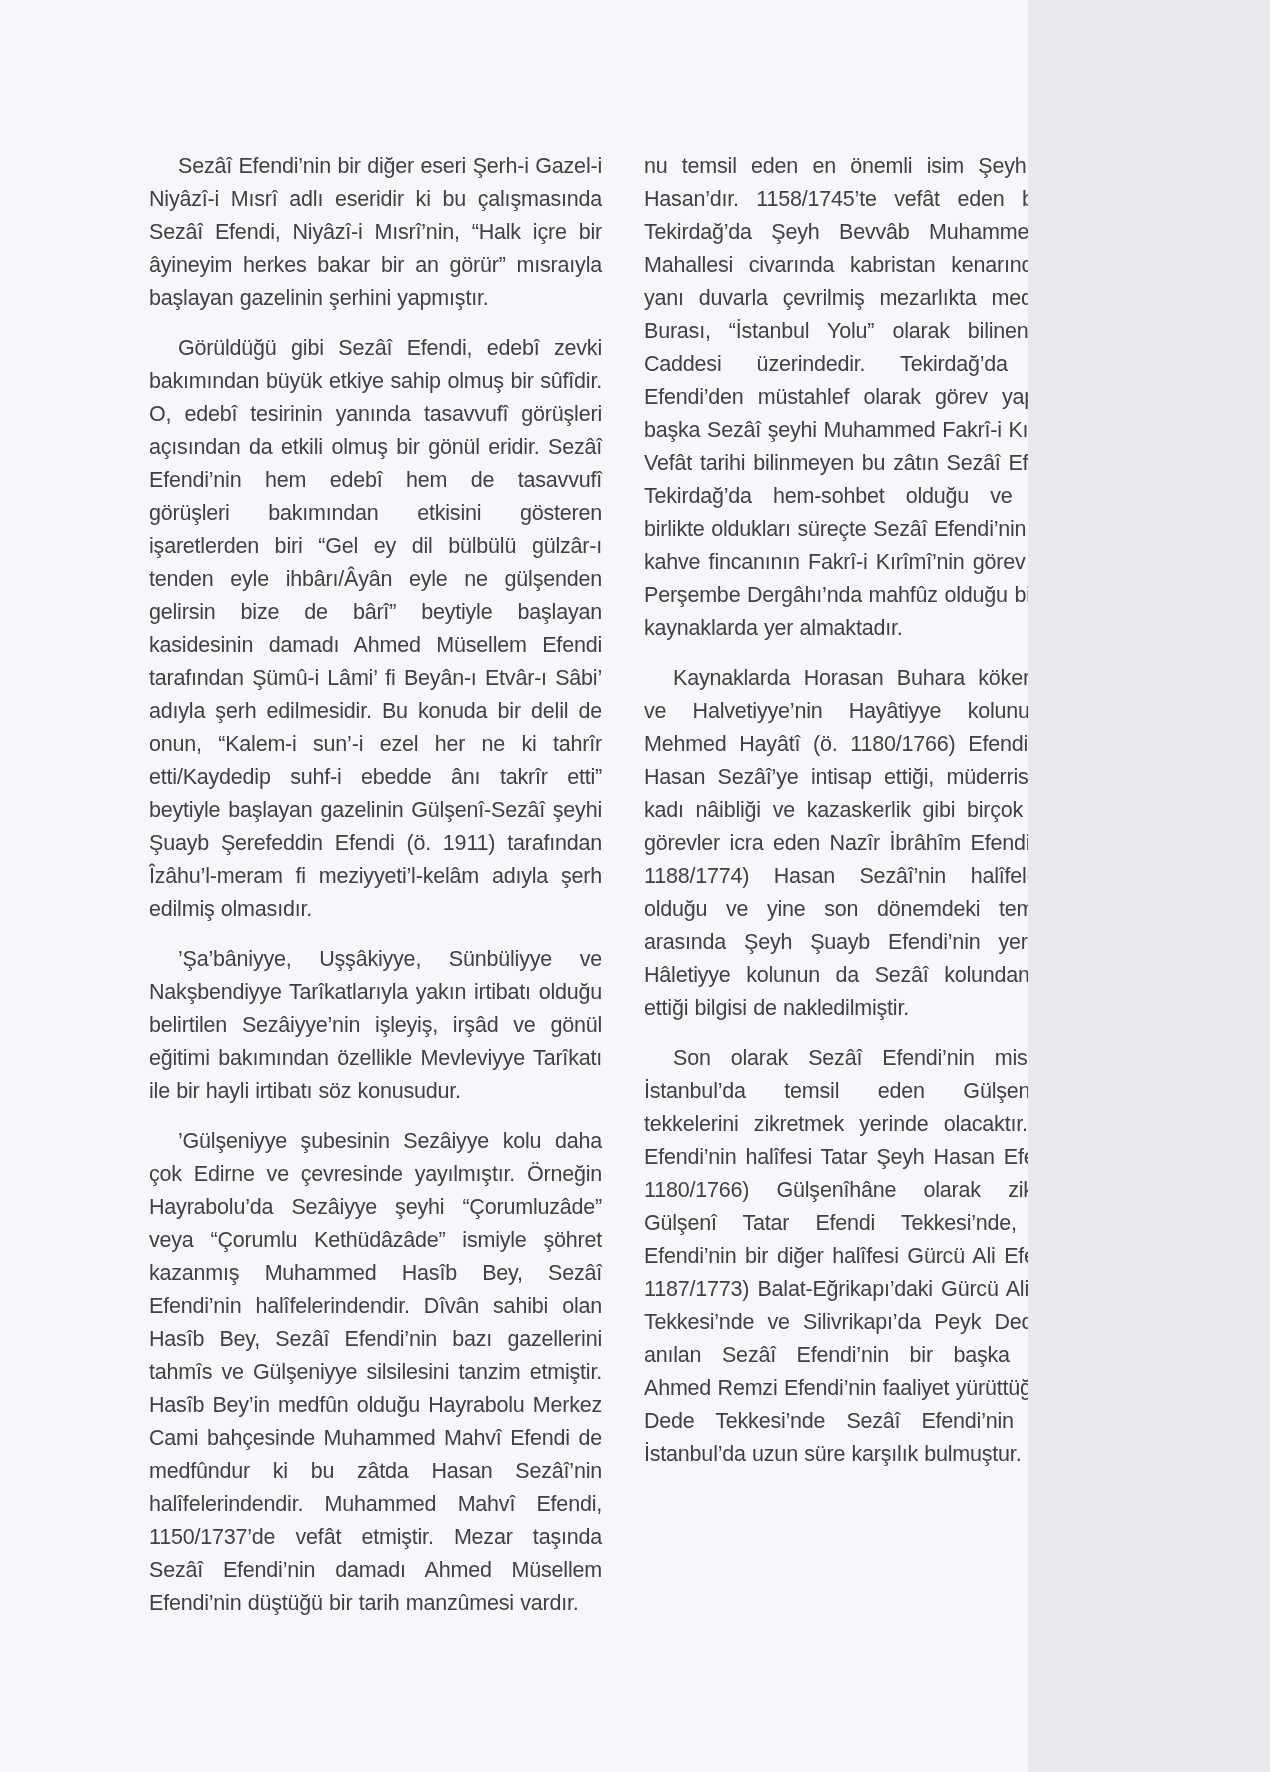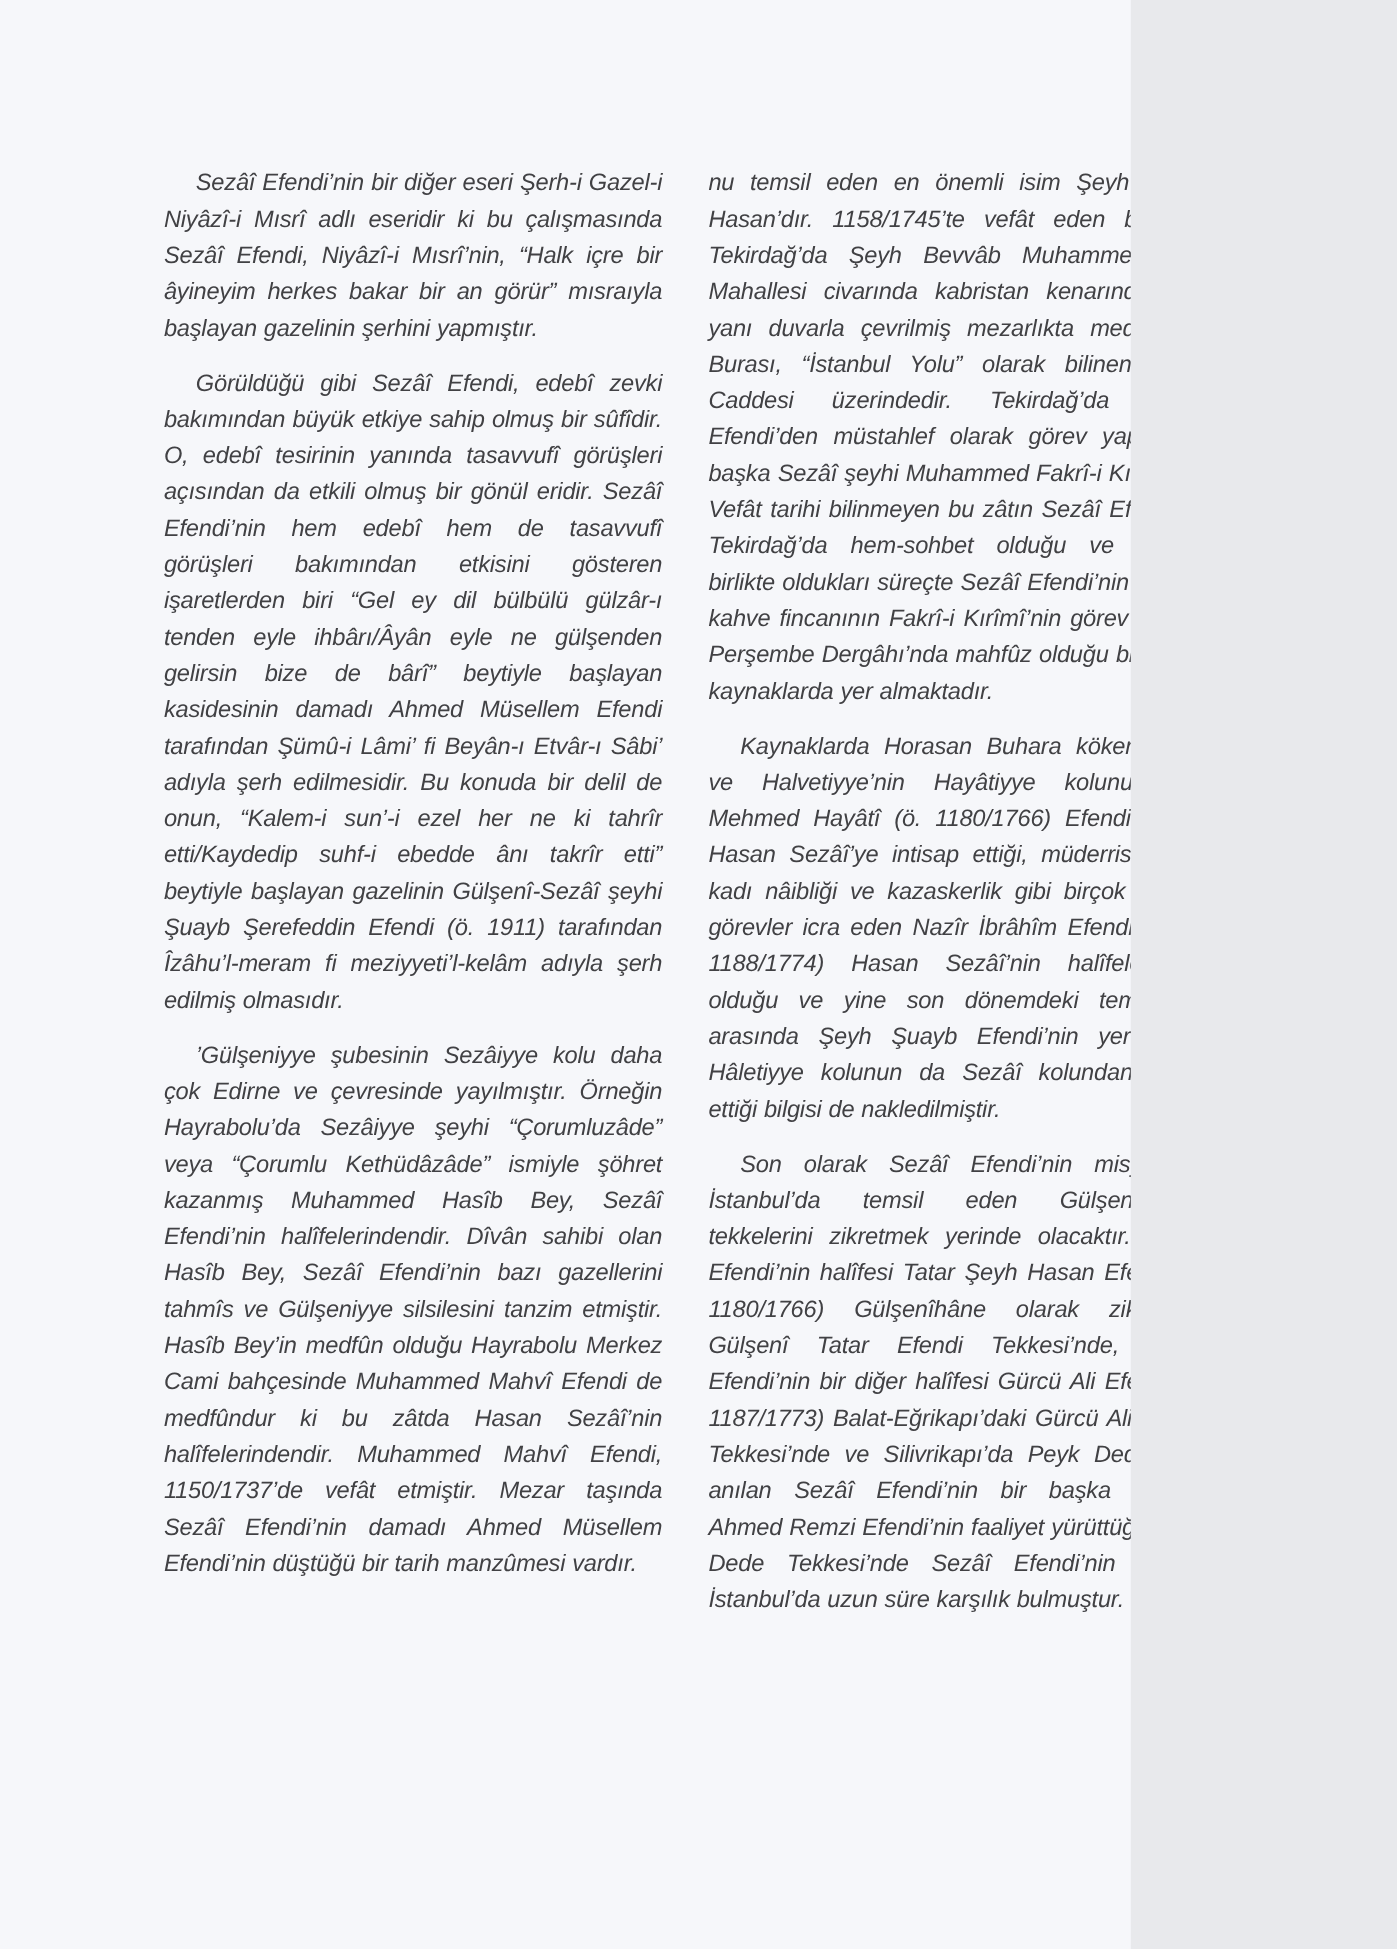--- a/index.html
+++ b/index.html
@@ -7,21 +7,20 @@
     padding: 0;
     background: #e8e9ec;
   }
   .page {
     position: relative;
     width: 1028px;
     height: 1772px;
     background: #f6f7fa;
     overflow: hidden;
     font-family: "Liberation Sans", sans-serif;
-    font-style: italic;
   }
   .article {
     position: absolute;
     left: 149px;
     top: 150px;
     width: 948px;
     display: flex;
     gap: 42px;
   }
   .col {
@@ -116,20 +115,21 @@
 </head>
 <body>
 
 <div class="page">
 
   <div class="article">
 
     <div class="col">
       <p class="body-p">Sezâî Efendi’nin bir diğer eseri Şerh-i Gazel-i Niyâzî-i Mısrî adlı eseridir ki bu çalışmasında Sezâî Efendi, Niyâzî-i Mısrî’nin, “Halk içre bir âyineyim herkes bakar bir an görür” mısraıyla başlayan gazelinin şerhini yapmıştır.</p>
       <p class="body-p">Görüldüğü gibi Sezâî Efendi, edebî zevki bakımından büyük etkiye sahip olmuş bir sûfîdir. O, edebî tesirinin yanında tasavvufî görüşleri açısından da etkili olmuş bir gönül eridir. Sezâî Efendi’nin hem edebî hem de tasavvufî görüşleri bakımından etkisini gösteren işaretlerden biri “Gel ey dil bülbülü gülzâr-ı tenden eyle ihbârı/Âyân eyle ne gülşenden gelirsin bize de bârî” beytiyle başlayan kasidesinin damadı Ahmed Müsellem Efendi tarafından Şümû-i Lâmi’ fi Beyân-ı Etvâr-ı Sâbi’ adıyla şerh edilmesidir. Bu konuda bir delil de onun, “Kalem-i sun’-i ezel her ne ki tahrîr etti/Kaydedip suhf-i ebedde ânı takrîr etti” beytiyle başlayan gazelinin Gülşenî-Sezâî şeyhi Şuayb Şerefeddin Efendi (ö. 1911) tarafından Îzâhu’l-meram fi meziyyeti’l-kelâm adıyla şerh edilmiş olmasıdır.</p>
+      <p class="body-p">’Şa’bâniyye, Uşşâkiyye, Sünbüliyye ve Nakşbendiyye Tarîkatlarıyla yakın irtibatı olduğu belirtilen Sezâiyye’nin işleyiş, irşâd ve gönül eğitimi bakımından özellikle Mevleviyye Tarîkatı ile bir hayli irtibatı söz konusudur.</p>
       <p class="body-p">’Gülşeniyye şubesinin Sezâiyye kolu daha çok Edirne ve çevresinde yayılmıştır.  Örneğin Hayrabolu’da Sezâiyye şeyhi “Çorumluzâde” veya “Çorumlu Kethüdâzâde” ismiyle şöhret kazanmış Muhammed Hasîb Bey, Sezâî Efendi’nin halîfelerindendir. Dîvân sahibi olan Hasîb Bey, Sezâî Efendi’nin bazı gazellerini tahmîs ve Gülşeniyye silsilesini tanzim etmiştir.  Hasîb Bey’in medfûn olduğu Hayrabolu Merkez Cami bahçesinde Muhammed Mahvî Efendi de medfûndur ki bu zâtda Hasan Sezâî’nin halîfelerindendir. Muhammed Mahvî Efendi, 1150/1737’de vefât etmiştir. Mezar taşında Sezâî Efendi’nin damadı Ahmed Müsellem Efendi’nin düştüğü bir tarih manzûmesi vardır.</p>
     </div>
 
     <div class="col">
       <p class="body-p no-indent">nu temsil eden en önemli isim Şeyh Kırımî Hasan’dır. 1158/1745’te vefât eden bu zât, Tekirdağ’da Şeyh Bevvâb Muhammed Bey Mahallesi civarında kabristan kenarında dört yanı duvarla çevrilmiş mezarlıkta medfûndur. Burası, “İstanbul Yolu” olarak bilinen Çorlu Caddesi üzerindedir.  Tekirdağ’da Sezâî Efendi’den müstahlef olarak görev yapan bir başka Sezâî şeyhi Muhammed Fakrî-i Kırımî’dir. Vefât tarihi bilinmeyen bu zâtın Sezâî Efendi ile Tekirdağ’da hem-sohbet olduğu ve onunla birlikte oldukları süreçte Sezâî Efendi’nin içtikleri kahve fincanının Fakrî-i Kırîmî’nin görev yaptığı Perşembe Dergâhı’nda mahfûz olduğu bilgisi de kaynaklarda yer almaktadır.</p>
       <p class="body-p">Kaynaklarda Horasan Buhara kökenli olan ve Halvetiyye’nin Hayâtiyye kolunun pîri Mehmed Hayâtî (ö. 1180/1766) Efendi’nin de Hasan Sezâî’ye intisap ettiği,  müderris, kâtib, kadı nâibliği ve kazaskerlik gibi birçok önemli görevler icra eden Nazîr İbrâhîm Efendi’nin (ö. 1188/1774) Hasan Sezâî’nin halîfelerinden olduğu  ve yine son dönemdeki temsilcileri arasında Şeyh Şuayb Efendi’nin yer aldığı Hâletiyye kolunun da Sezâî kolundan neşet ettiği bilgisi de nakledilmiştir.</p>
       <p class="body-p">Son olarak Sezâî Efendi’nin misyonunu İstanbul’da temsil eden Gülşenî-Sezâî tekkelerini zikretmek yerinde olacaktır. Sezâî Efendi’nin halîfesi Tatar Şeyh Hasan Efendi (ö. 1180/1766) Gülşenîhâne olarak zikredilen Gülşenî Tatar Efendi Tekkesi’nde, Sezâî Efendi’nin bir diğer halîfesi Gürcü Ali Efendi (ö. 1187/1773) Balat-Eğrikapı’daki Gürcü Ali Efendi Tekkesi’nde ve Silivrikapı’da Peyk Dede diye anılan Sezâî Efendi’nin bir başka halîfesi Ahmed Remzi Efendi’nin faaliyet yürüttüğü Peyk Dede Tekkesi’nde Sezâî Efendi’nin mesajı İstanbul’da uzun süre karşılık bulmuştur.</p>
     </div>
 
   </div>

